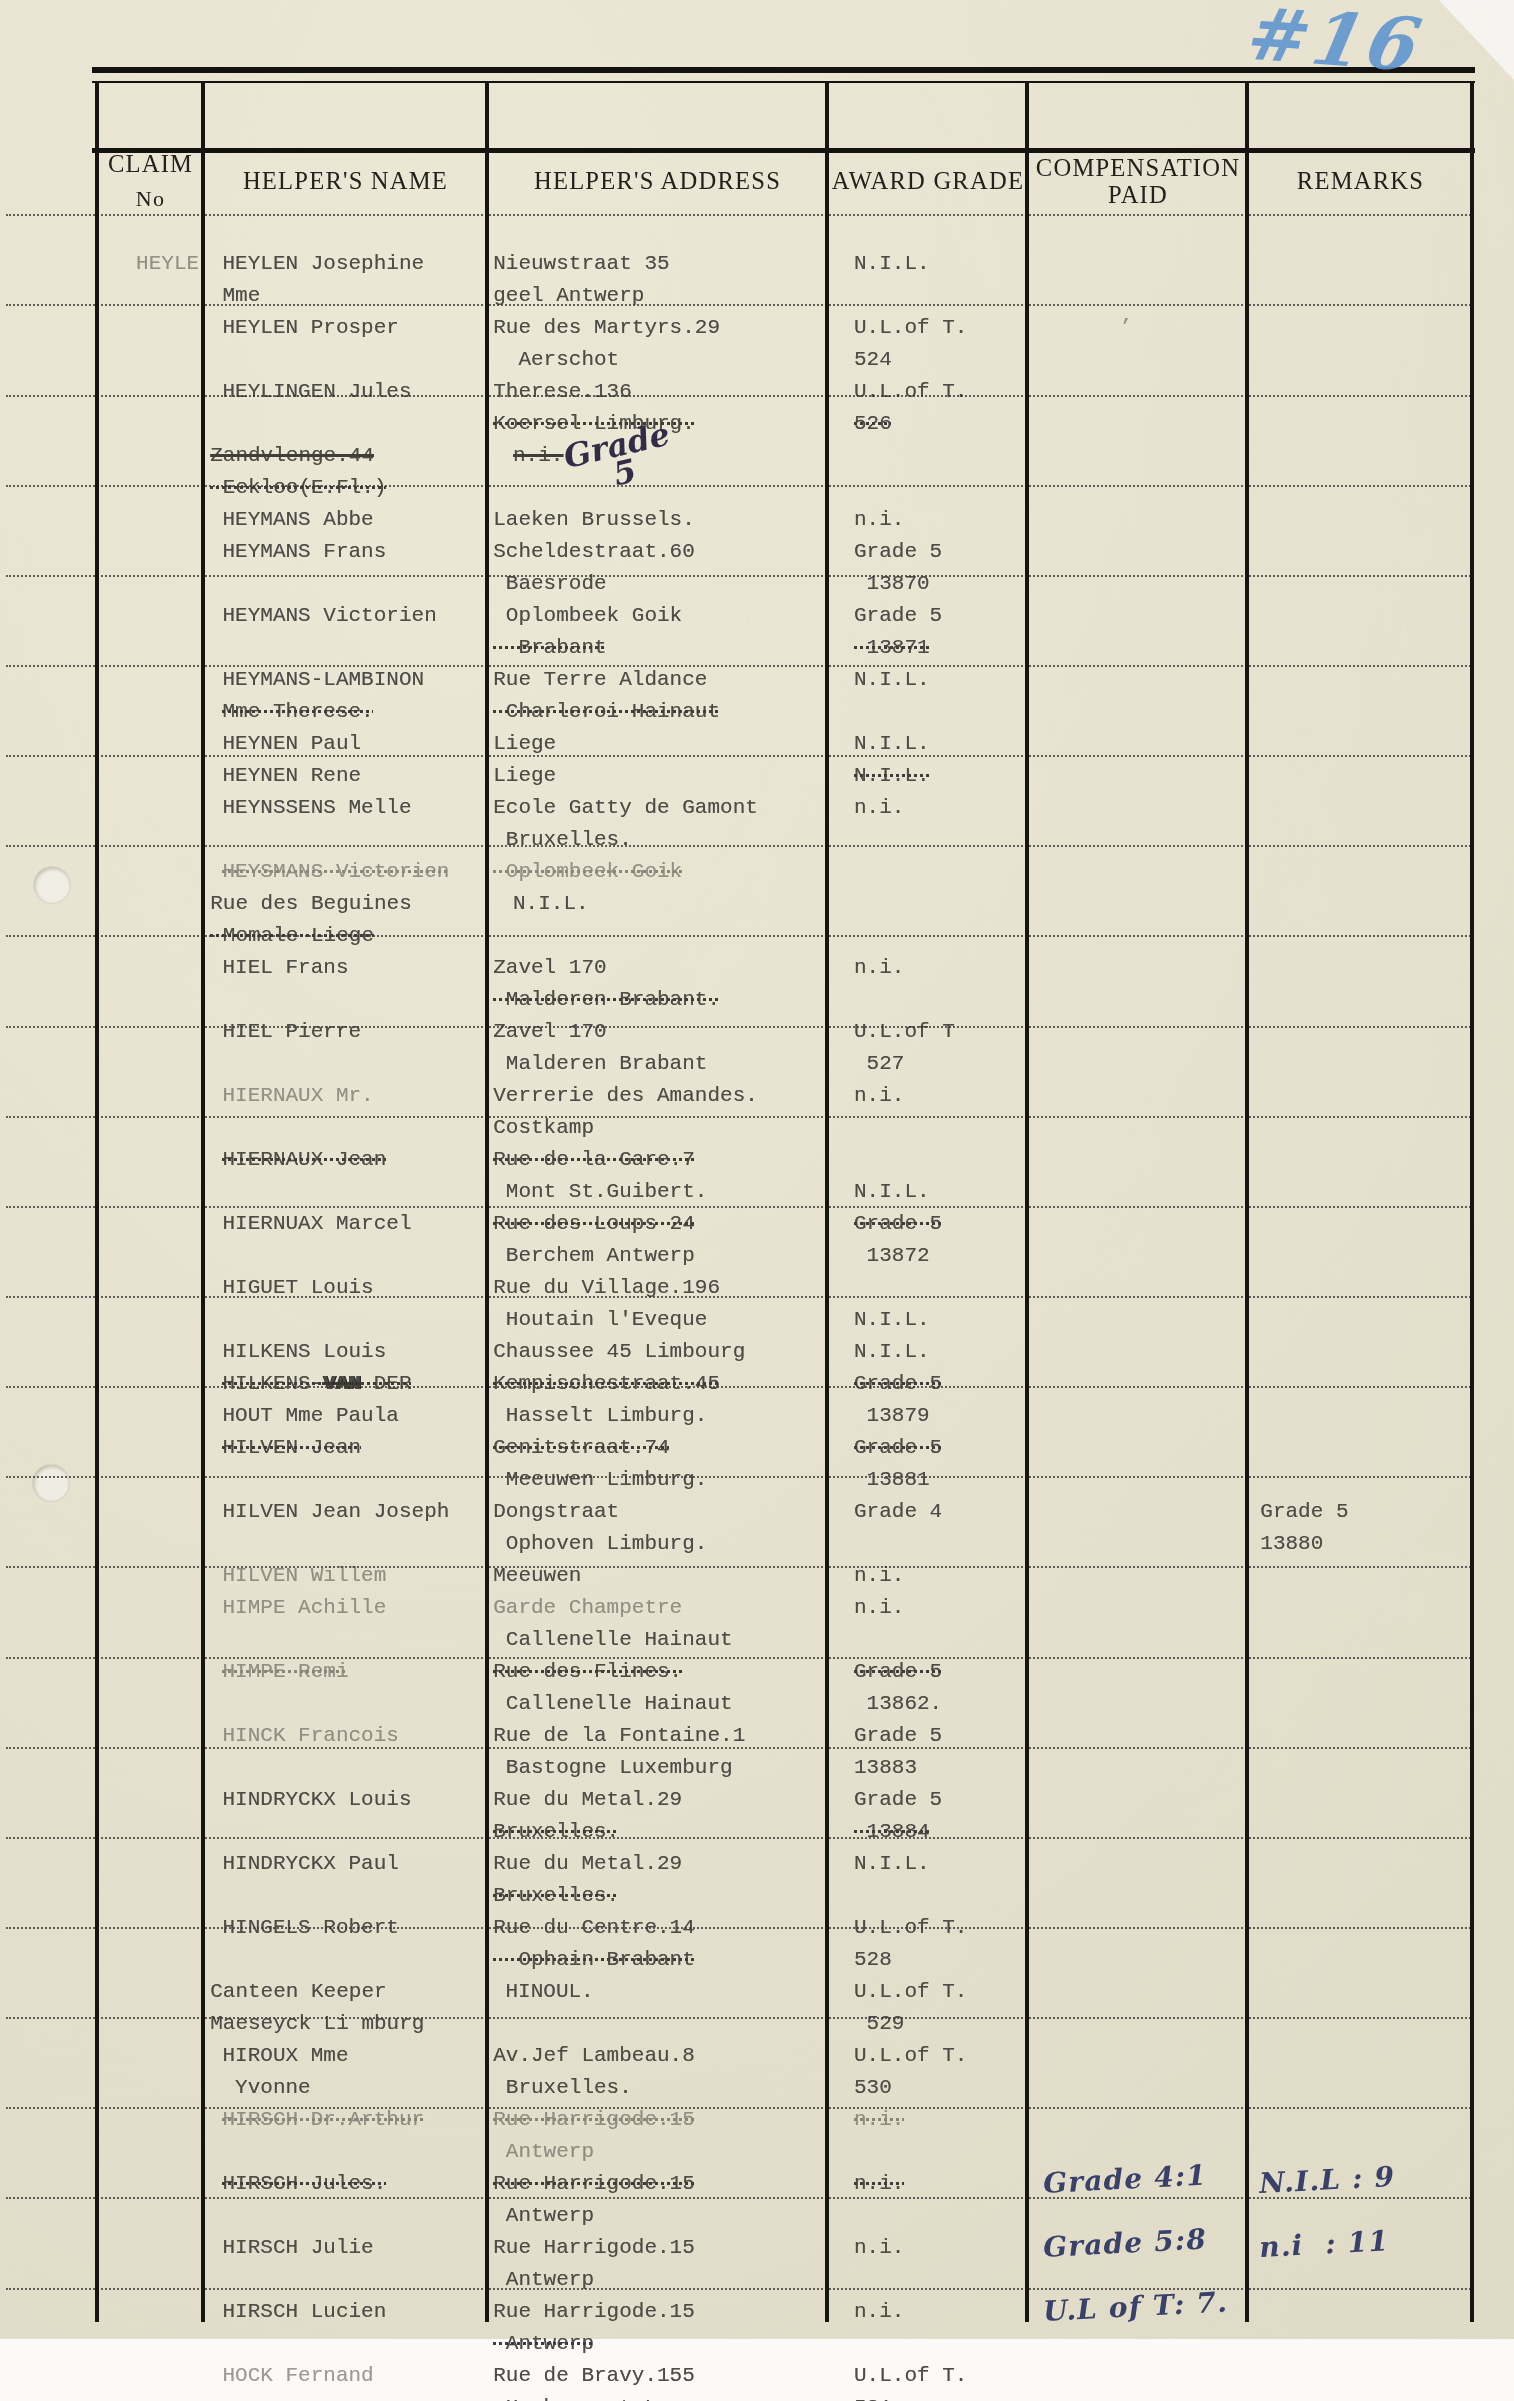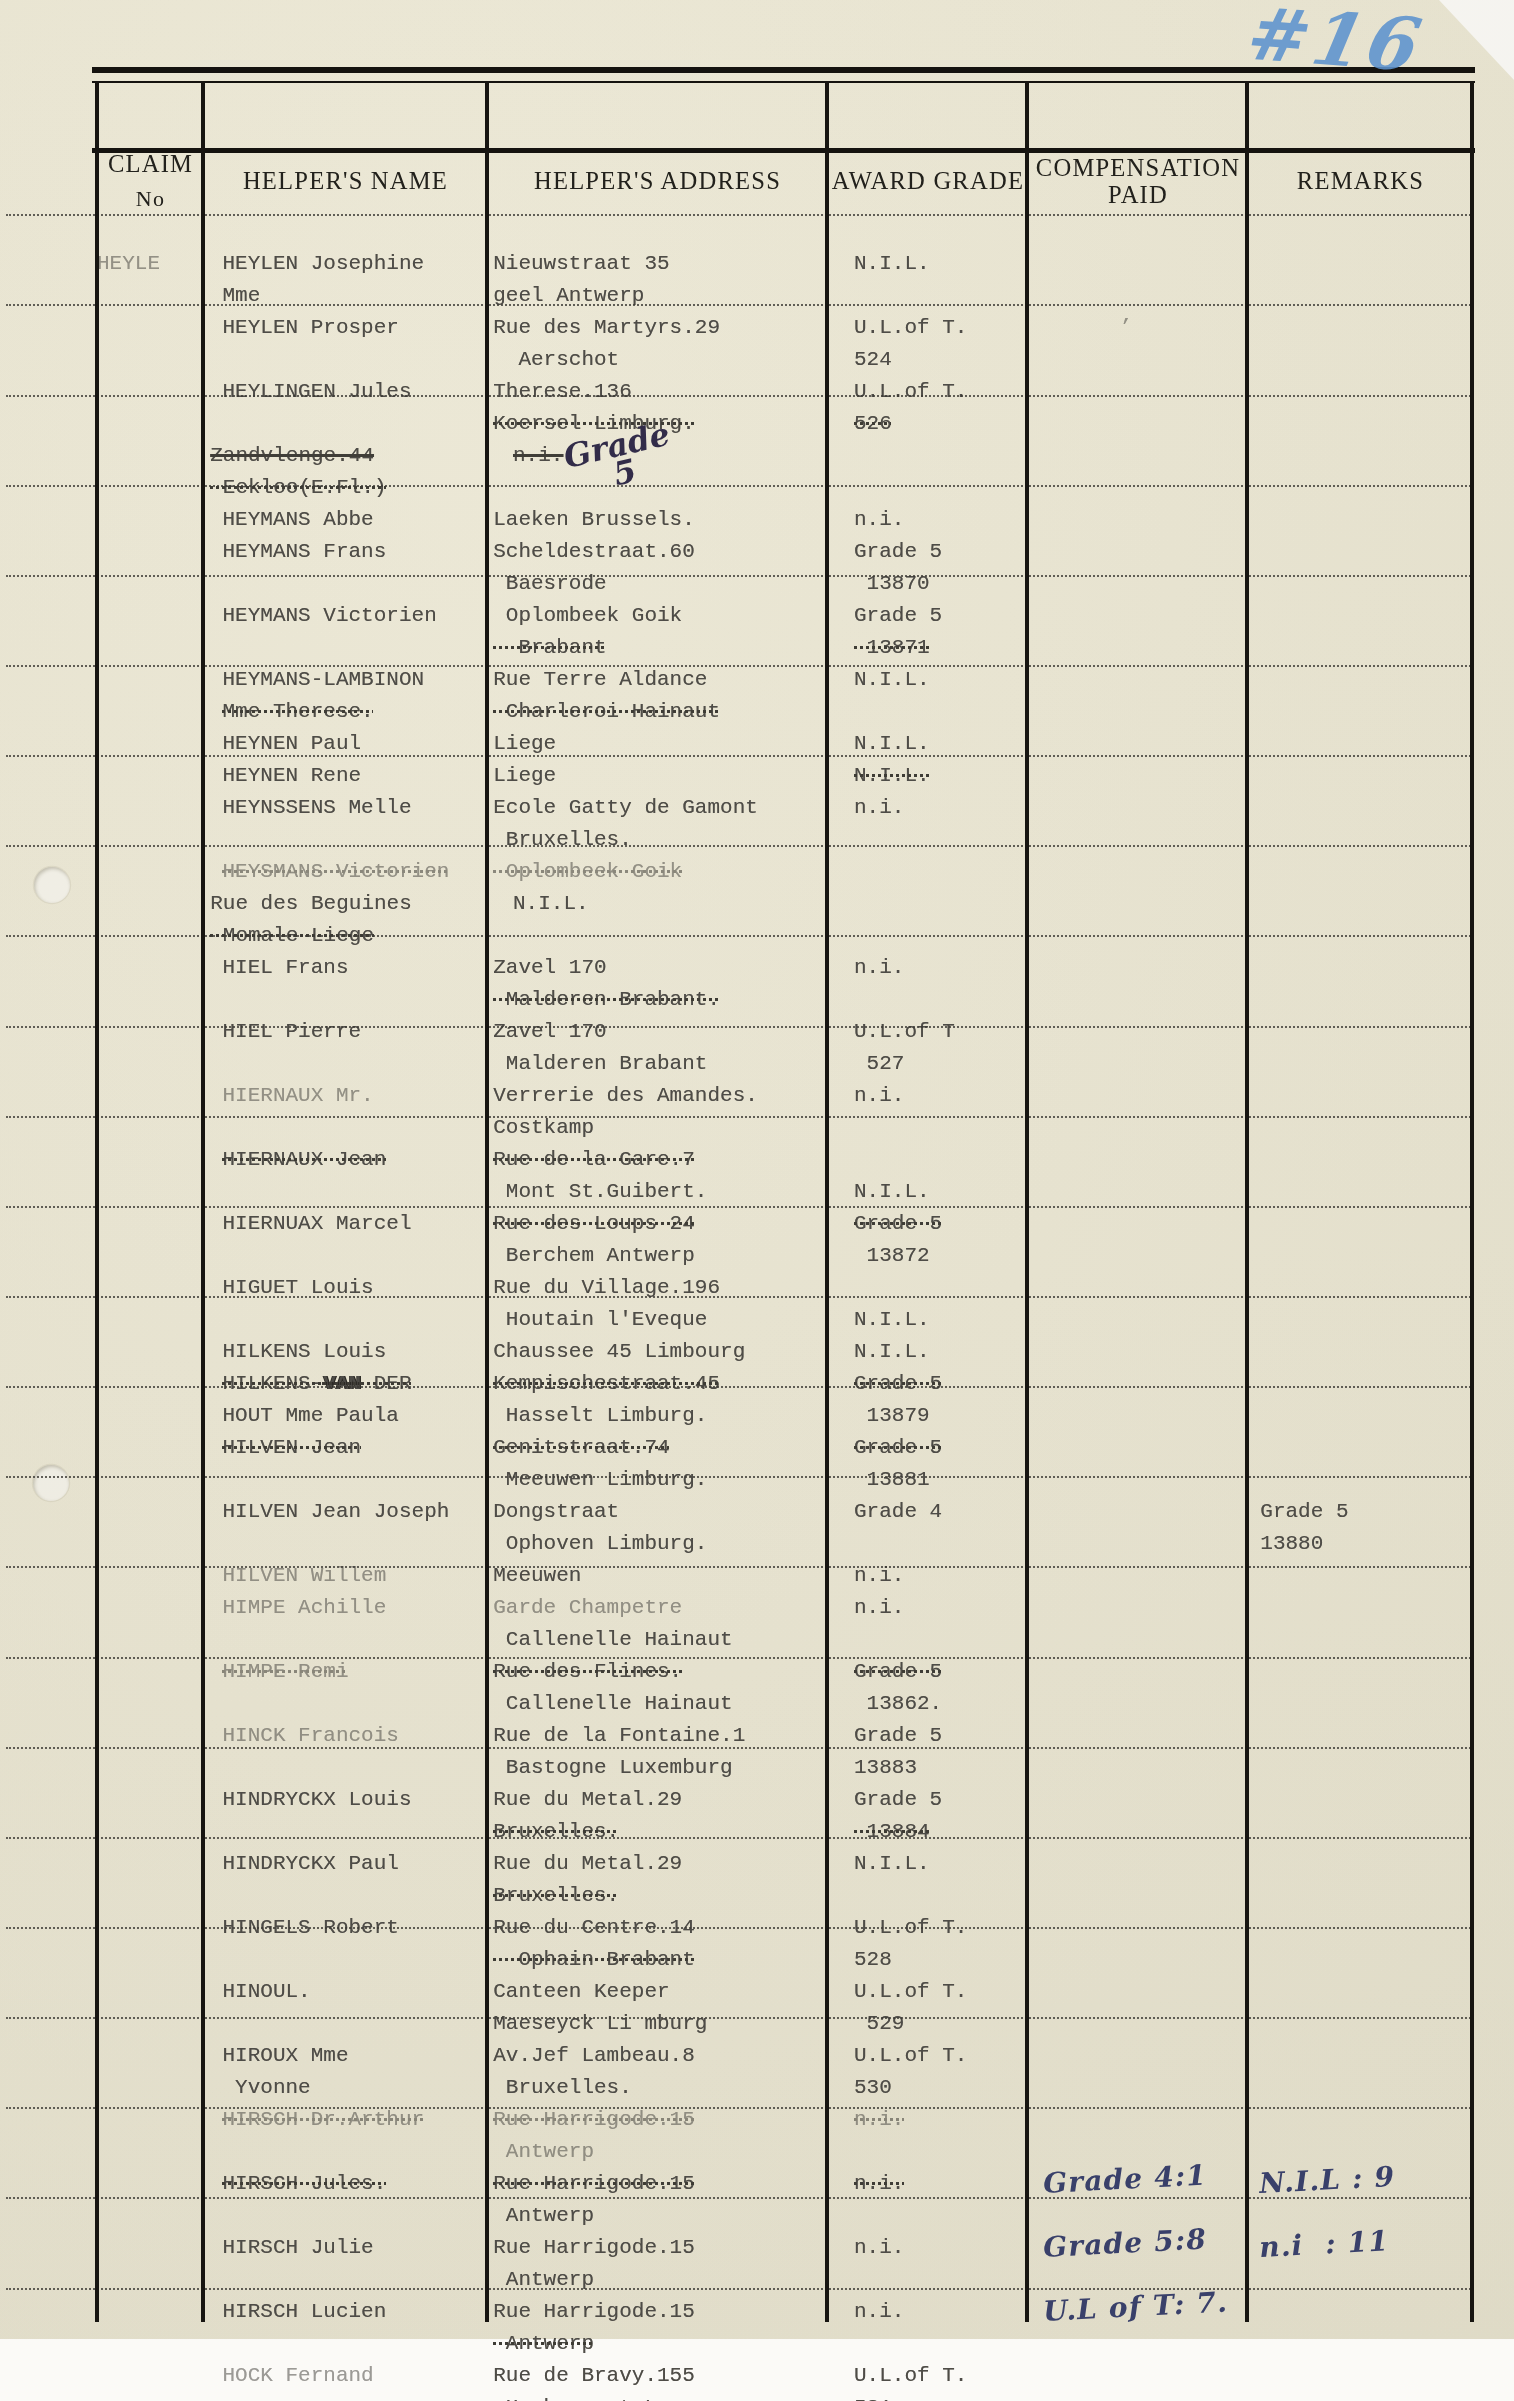--- a/index.html
+++ b/index.html
@@ -21,21 +21,21 @@
        grid-template-columns:107px 283px 341px 200px 220px 225px;z-index:2;
        font-family:"Liberation Serif", serif;color:#22211c;}
   .hdr .hcell{display:flex;flex-direction:column;align-items:center;justify-content:center;
        font-size:24.6px;line-height:27px;letter-spacing:1.2px;}
   .hdr .sub{font-size:22px;margin-top:8px;}
   
   .rows{position:absolute;left:97px;top:216px;width:1375px;padding-top:32px;z-index:2;
         font-size:21px;line-height:32px;color:#4e4c47;}
   .row{display:grid;grid-template-columns:107px 283px 341px 200px 220px 225px;position:relative;}
   .cell{position:relative;}
-  .c-claim{text-align:left;padding-right:4.9px;}
+  .c-claim{text-align:right;padding-right:4.9px;}
   .c-name{padding-left:18.5px;}
   .c-addr{padding-left:6.2px;}
   .c-grade{padding-left:26px;}
   .c-comp{padding-left:16px;}
   .c-rem{padding-left:12.3px;}
   .ln{white-space:pre;min-height:32px;text-shadow:0 0 0.6px rgba(55,52,45,.45);}
   .x{text-decoration:line-through;text-decoration-style:dotted;text-decoration-thickness:2.5px;text-decoration-color:#3e3c35;}
   .s{text-decoration:line-through;text-decoration-style:solid;text-decoration-thickness:2.5px;text-decoration-color:#403e38;}
   .f{opacity:.55;}
   .h{font-family:"DejaVu Serif", serif;font-style:italic;font-weight:600;font-size:28px;
@@ -556,26 +556,26 @@
         </div>
         <div class="cell c-grade">
           <div class="ln">U.L.of T.</div>
           <div class="ln">528</div>
         </div>
         <div class="cell c-comp"></div>
         <div class="cell c-rem"></div>
       </div>
       <div class="row">
         <div class="cell c-claim"></div>
-        <div class="cell c-name">
-          <div class="ln">HINOUL.</div>
-        </div>
         <div class="cell c-addr">
           <div class="ln">Canteen Keeper</div>
           <div class="ln">Maeseyck Li mburg</div>
+        </div>
+        <div class="cell c-name">
+          <div class="ln">HINOUL.</div>
         </div>
         <div class="cell c-grade">
           <div class="ln">U.L.of T.</div>
           <div class="ln"> 529</div>
         </div>
         <div class="cell c-comp"></div>
         <div class="cell c-rem"></div>
       </div>
       <div class="row">
         <div class="cell c-claim"></div>

